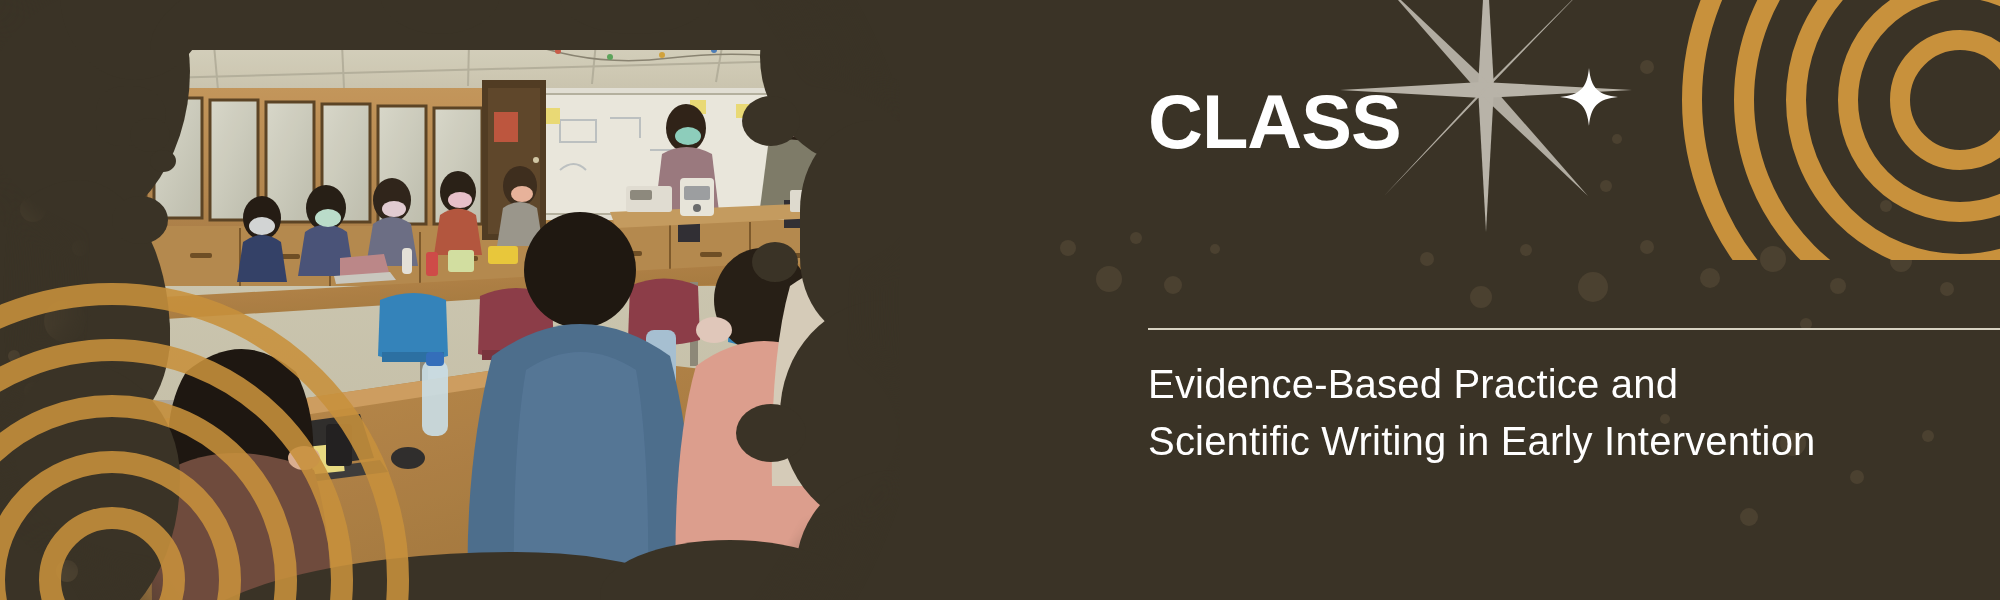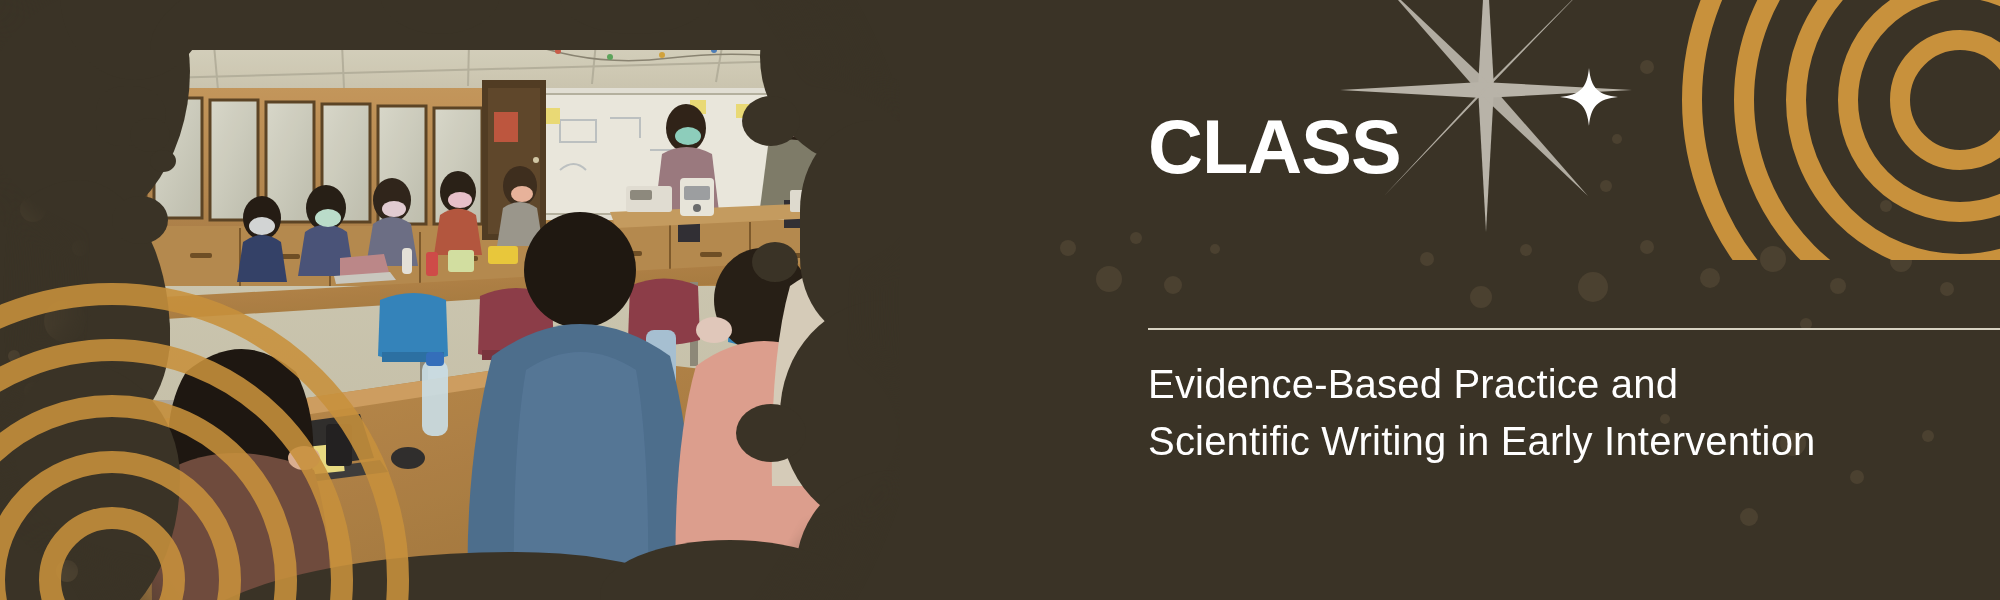--- a/index.html
+++ b/index.html
@@ -53,21 +53,20 @@
   .content{position:absolute;left:1148px;top:0;width:852px;height:600px;z-index:9;}
   .headline{
     position:absolute;left:0;top:86px;width:100%;
     color:#ffffff;
     font-weight:700;
     font-size:76px;
     line-height:0.96;
     letter-spacing:-1px;
     text-transform:uppercase;
     font-stretch:condensed;
-    margin-top:25px;
   }
   .headline .l1{display:block;}
   .headline .l2{display:block;}
   .rule{
     position:absolute;left:0;top:328px;width:860px;height:2px;
     background:#e9e3d4;opacity:.9;
   }
   .subtitle{
     position:absolute;left:0;top:356px;width:880px;
     color:#ffffff;

